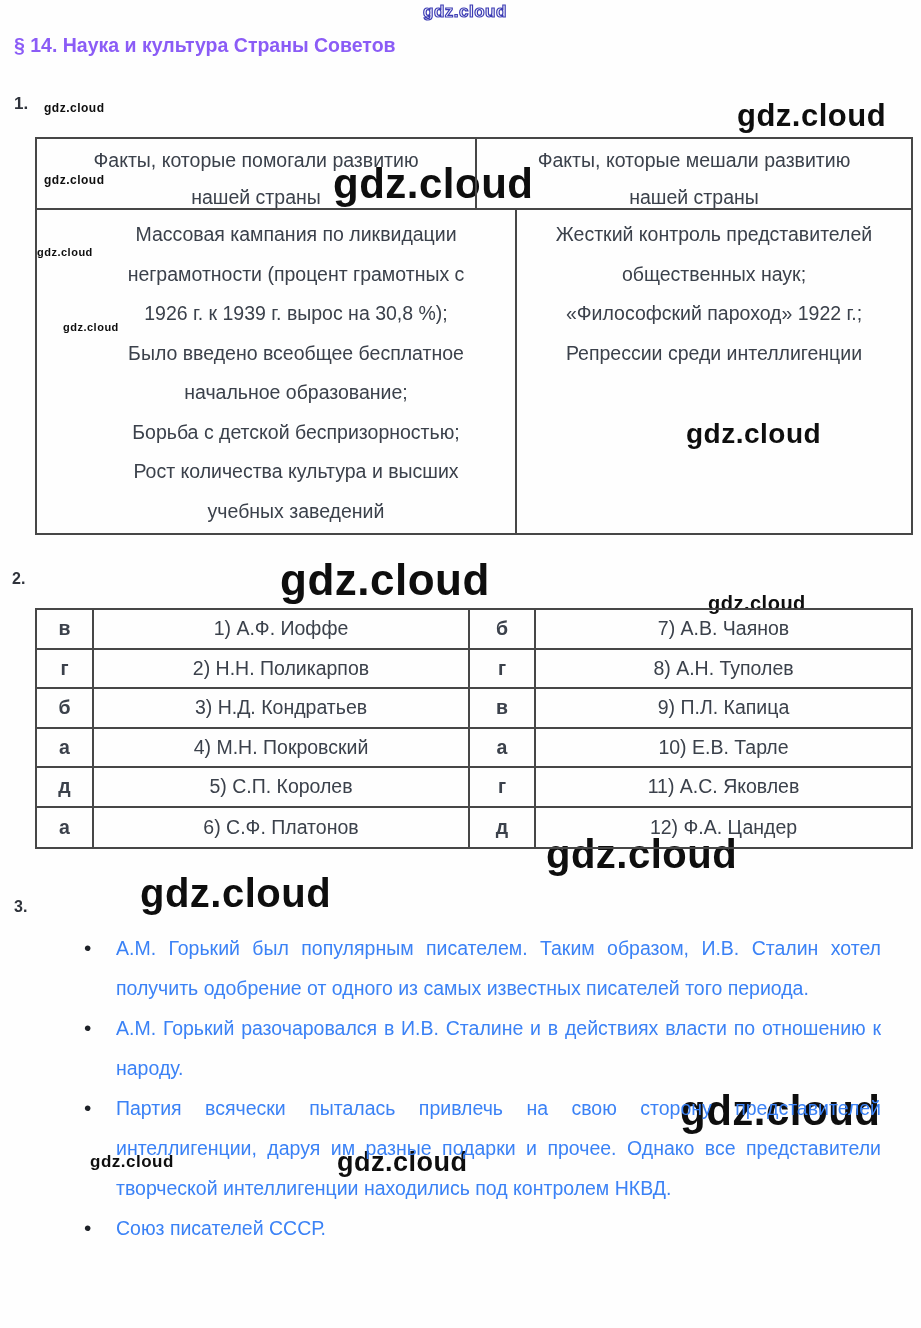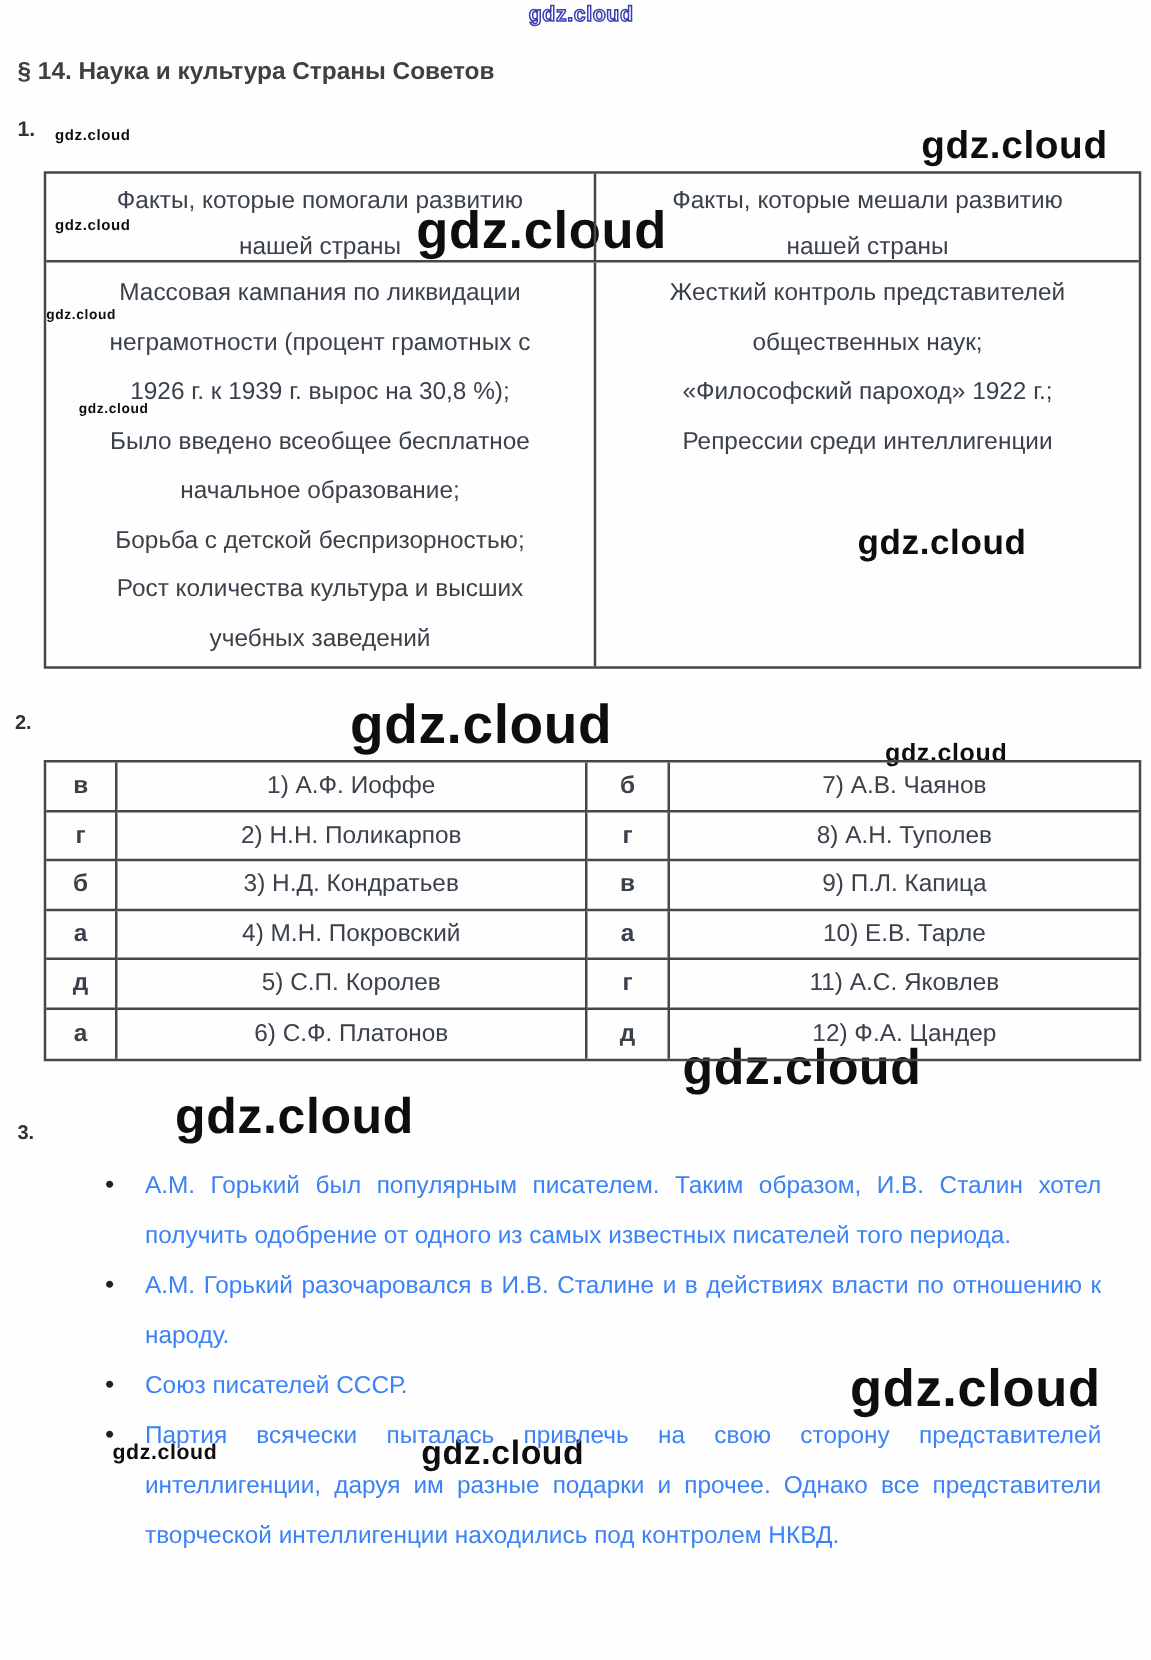--- a/index.html
+++ b/index.html
@@ -18,38 +18,38 @@
     white-space:nowrap;
     line-height:1;
     letter-spacing:0.5px;
   }
   .wm-outline{
     color:#ffffff;
     -webkit-text-stroke:1.2px #3c3cb4;
     font-weight:bold;
   }
   .page-title{
-    position:absolute;left:14px;top:46px;
-    font-size:19.5px;font-weight:bold;color:#404040;
+    position:absolute;left:14px;top:34px;
+    font-size:19.5px;font-weight:bold;color:#8b5cf6;
   }
   .sec-label{
     position:absolute;
     font-weight:bold;color:#2f333b;
   }
   
   .t1{
     position:absolute;left:35px;top:137px;
     width:874px;height:394px;
     border:2px solid #474747;
     display:flex;flex-direction:column;
     background:transparent;
   }
   .t1-row{display:flex;}
   .t1-header{height:69px;border-bottom:2px solid #474747;}
-  .t1-body{flex:1;}
+  .t1-body{flex:1;padding-left:40px;}
   .t1-cell-l{width:438px;border-right:2px solid #474747;}
   .t1-cell-r{flex:1;}
   .t1 .line{
     text-align:center;
     font-size:19.5px;
     line-height:39.5px;
     white-space:nowrap;
   }
   .t1-header .line{line-height:36.5px;}
   .t1-header .t1-cell-l,.t1-header .t1-cell-r{padding-top:3px;}
@@ -178,17 +178,17 @@
 
     <div class="cell letter last">а</div>
     <div class="cell name-l last">6) С.Ф. Платонов</div>
     <div class="cell letter last">д</div>
     <div class="cell name-r last">12) Ф.А. Цандер</div>
   </div>
 
   <ul class="bullets">
     <li>А.М. Горький был популярным писателем. Таким образом, И.В. Сталин хотел получить одобрение от одного из самых известных писателей того периода.</li>
     <li>А.М. Горький разочаровался в И.В. Сталине и в действиях власти по отношению к народу.</li>
+    <li>Партия всячески пыталась привлечь на свою сторону представителей интеллигенции, даруя им разные подарки и прочее. Однако все представители творческой интеллигенции находились под контролем НКВД.</li>
     <li>Союз писателей СССР.</li>
-    <li>Партия всячески пыталась привлечь на свою сторону представителей интеллигенции, даруя им разные подарки и прочее. Однако все представители творческой интеллигенции находились под контролем НКВД.</li>
   </ul>
 
 </div>
 
 </body></html>

